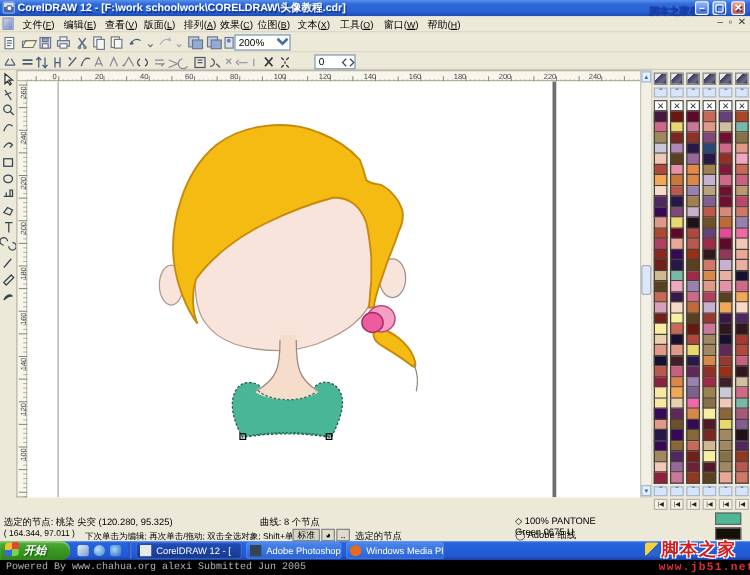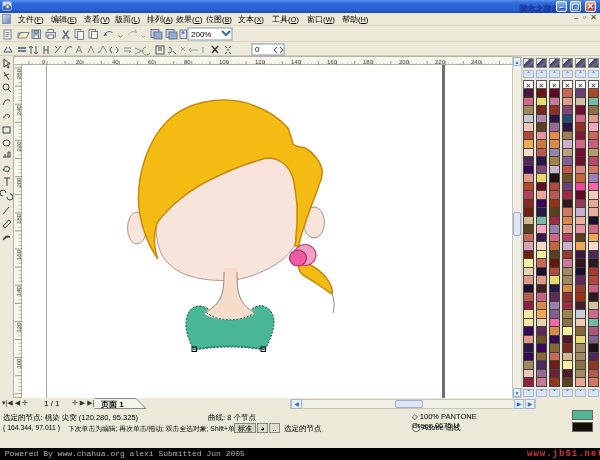--- a/index.html
+++ b/index.html
@@ -61,20 +61,21 @@
   padding-left:16px; white-space:nowrap; overflow:hidden; box-shadow:inset 0 0 1px #9bf; }
 .tbico { position:absolute; left:3px; top:2px; width:9px; height:9px; }
 </style>
 </head>
 <body>
 <div id="root">
   <div class="abs" id="titlebar">
     <div class="abs" style="left:2px;top:1px;width:10px;height:10px;background:linear-gradient(180deg,#cfe0f8 45%,#3a68c8 45%);border:1px solid #8aa8d8;border-radius:2px;">
       <div style="position:absolute;left:2px;top:2px;width:5px;height:5px;border-radius:50%;background:#f8f8ff;border:0.5px solid #667;"></div>
     </div>
+    <span class="abs" id="titletext">CorelDRAW 12 - [F:\work schoolwork\CORELDRAW\头像教程.cdr]</span>
     <span class="abs" style="left:519px;top:2px;font-size:8px;font-weight:bold;color:#1c3fae;letter-spacing:0;">脚本之家在线</span>
     <div class="winbtn abs" style="left:556px;background:linear-gradient(180deg,#8db8f2,#3b70d8);">–</div>
     <div class="winbtn abs" style="left:570px;background:linear-gradient(180deg,#8db8f2,#3b70d8);">▢</div>
     <div class="winbtn abs" style="left:585px;background:linear-gradient(180deg,#f2a48d,#d8512b);">✕</div>
   </div>
   <div class="abs" id="menubar">
     <div class="abs" style="left:2px;top:1px;width:9px;height:10px;background:linear-gradient(135deg,#cdd8ee,#6f87c0);border:1px solid #8a97b8;"></div>
     <span class="menuitem" style="left:18px;">文件(<u>F</u>)</span>
     <span class="menuitem" style="left:51px;">编辑(<u>E</u>)</span>
     <span class="menuitem" style="left:84px;">查看(<u>V</u>)</span>
@@ -728,44 +729,50 @@
         <div class="palsw" style="background:#806090;"></div>
         <div class="palsw" style="background:#201018;"></div>
         <div class="palsw" style="background:#502860;"></div>
         <div class="palsw" style="background:#903820;"></div>
         <div class="palsw" style="background:#b85850;"></div>
         <div class="palsw" style="background:#d07868;"></div>
         <div class="paldn">ˇ</div>
         <div class="palpl">|◀</div>
       </div>
     </div>
-  <div class="abs" id="pagerow">
-    <span class="abs" style="left:2px;top:1px;font-size:7px;color:#333;">▾|◀ ◀ ✛</span>
-    <span class="abs" style="left:44px;top:1px;font-size:8px;color:#000;">1 / 1</span>
-    <span class="abs" style="left:72px;top:1px;font-size:7px;color:#333;">✛ ▶ ▶|</span>
-    <svg class="abs" style="left:94px;top:0px;" width="54" height="11" xmlns="http://www.w3.org/2000/svg">
-        <path d="M 0.5,0.5 L 42,0.5 L 52,10.5 L 0.5,10.5" fill="#f6f3ea" stroke="#888"></path>
-      </svg>
-    <span class="abs" style="left:101px;top:1px;font-size:8px;font-weight:bold;color:#000;">页面 1</span>
-    <div class="abs" style="left:290px;top:1px;width:246px;height:10px;background:#f2efe4;border:1px solid #cbc7b8;"></div>
-    <div class="abs" style="left:291px;top:1px;width:11px;height:10px;background:#e4f0fa;border:1px solid #9db8d8;font-size:6px;text-align:center;line-height:9px;color:#36c;">◀</div>
-    <div class="abs" style="left:395px;top:2px;width:28px;height:8px;background:#dce8f8;border:1px solid #aac;border-radius:2px;"></div>
-    <div class="abs" style="left:514px;top:1px;width:10px;height:10px;background:#e4f0fa;border:1px solid #9db8d8;font-size:6px;text-align:center;line-height:9px;color:#36c;">▶</div>
-      <div class="abs" style="left:525px;top:1px;width:10px;height:10px;background:#e4f0fa;border:1px solid #9db8d8;font-size:6px;text-align:center;line-height:9px;color:#36c;">▶</div>
-  </div>
   <div class="abs" id="statusbar">
     <span class="abs" style="left:3px;top:4px;">选定的节点:  桃染 尖突 (120.280, 95.325)</span>
     <span class="abs" style="left:208px;top:4px;">曲线: 8 个节点</span>
     <span class="abs" style="left:3px;top:15px;font-size:6.8px;">( 164.344, 97.011 )</span>
     <span class="abs" style="left:68px;top:15px;font-size:6.8px;">下次单击为编辑; 再次单击/拖动; 双击全选对象; Shift+单</span>
     <div class="abs" style="left:234px;top:14px;width:22px;height:10px;background:#d8d4c4;border:1px solid #888;font-size:7px;text-align:center;line-height:10px;">标准</div>
     <div class="abs" style="left:257px;top:14px;width:11px;height:10px;background:#e0dccc;border:1px solid #888;font-size:7px;text-align:center;line-height:9px;">◕</div>
     <div class="abs" style="left:269px;top:14px;width:11px;height:10px;background:#e0dccc;border:1px solid #888;font-size:7px;text-align:center;line-height:9px;">‥</div>
     <span class="abs" style="left:284px;top:15px;">选定的节点</span>
     <span class="abs" style="left:412px;top:3px;">◇ 100% PANTONE Green 0675 U</span>
     <div class="abs" style="left:572px;top:1px;width:21px;height:10px;background:#4fb795;border:1px solid #666;"></div>
     <span class="abs" style="left:412px;top:14px;">◯ Adobe 细线</span>
     <div class="abs" style="left:572px;top:13px;width:21px;height:10px;background:#141008;border:1px solid #666;"></div>
   </div>
+  <div class="abs" id="taskbar">
+    <div class="abs" style="left:0;top:0;width:56px;height:15px;border-radius:0 7px 7px 0;
+      background:linear-gradient(180deg,#4fae38 0%,#3d9927 45%,#2f8518 100%);box-shadow:inset 0 1px 1px #9fd88f;">
+      <span style="position:absolute;left:4px;top:1px;width:11px;height:11px;background:
+        conic-gradient(from 0deg,#e8412e 0 90deg,#7bd34a 0 180deg,#2e6fd8 0 270deg,#f0c030 0);border-radius:2px;transform:skewY(-6deg);"></span>
+      <span style="position:absolute;left:19px;top:1px;color:#fff;font-size:9px;font-weight:bold;font-style:italic;text-shadow:1px 1px 1px #1a5a10;">开始</span>
+    </div>
+    <div class="abs" style="left:62px;top:3px;width:9px;height:9px;background:linear-gradient(135deg,#e8eef8,#7a9ad0);border-radius:2px;"></div>
+    <div class="abs" style="left:75px;top:3px;width:9px;height:9px;background:radial-gradient(circle at 35% 35%,#bce0f8,#3a86c8);border-radius:50%;"></div>
+    <div class="abs" style="left:88px;top:3px;width:9px;height:9px;background:radial-gradient(circle at 40% 40%,#a8d8f0,#2a66c8);border-radius:2px;"></div>
+    <div class="abs" style="left:103px;top:1px;width:2px;height:13px;background:linear-gradient(90deg,#1a3f9a,#5a8ae8);"></div>
+    <div class="taskbtn abs" style="left:109px;width:84px;background:linear-gradient(180deg,#1f4fb8,#17388c);">
+      <span class="tbico" style="background:#e8e8e8;"></span>CorelDRAW 12 - [</div>
+    <div class="taskbtn abs" style="left:197px;width:76px;background:linear-gradient(180deg,#4886ea,#2c62d4);">
+      <span class="tbico" style="background:#345;"></span>Adobe Photoshop</div>
+    <div class="taskbtn abs" style="left:277px;width:78px;background:linear-gradient(180deg,#4886ea,#2c62d4);">
+      <span class="tbico" style="background:#e86a20;border-radius:50%;"></span>Windows Media Pl</div>
+    <span class="abs" style="left:516px;top:1px;width:11px;height:11px;background:linear-gradient(135deg,#f8d040 50%,#2a66c8 50%);border-radius:2px;"></span>
+    <span class="abs" style="left:529px;top:-2px;font-size:14px;font-weight:bold;color:#cf2020;text-shadow:1px 1px 0 #fff,-1px -1px 0 #fff,1px -1px 0 #fff,-1px 1px 0 #fff;letter-spacing:1px;">脚本之家</span>
+  </div>
   <div class="abs" id="blackbar">&nbsp;Powered By www.chahua.org alexi Submitted Jun 2005
     <span style="position:absolute;left:527px;top:0;color:#e03030;font-weight:bold;font-size:9px;letter-spacing:1px;">www.jb51.net</span>
   </div>
 </div>
 
 </body></html>

